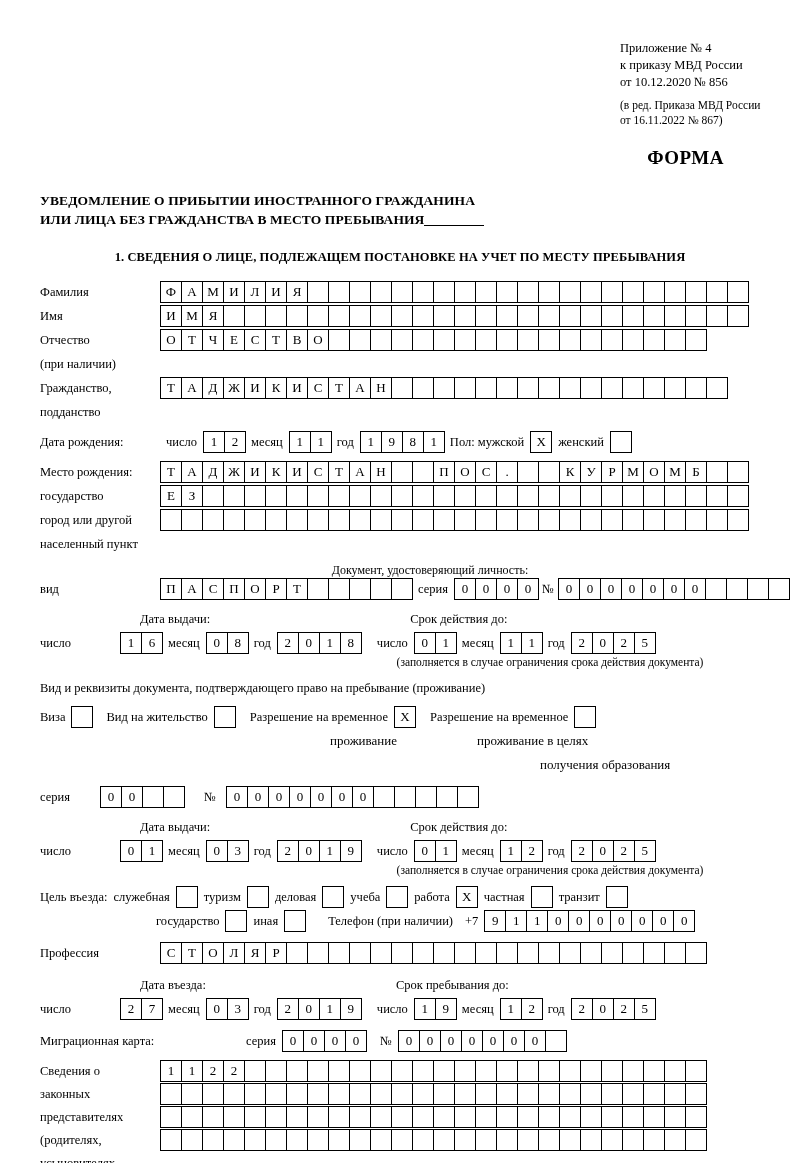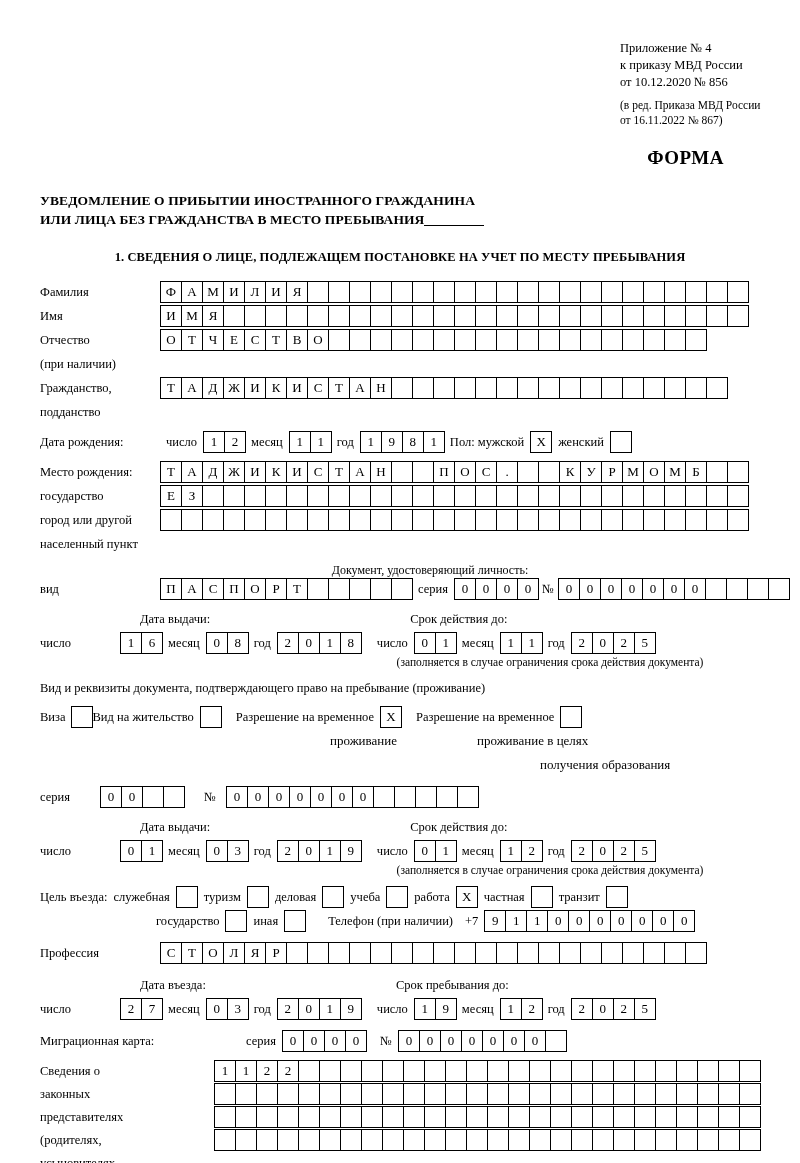--- a/index.html
+++ b/index.html
@@ -113,21 +113,21 @@
     text-align: center;
   }
   .note {
     font-size: 11.5px;
     text-align: center;
   }
   .sub {
     font-size: 12.5px;
     line-height: 20px;
   }
-  .blockrows .row { margin-bottom: 1px; justify-content: space-between; }
+  .blockrows .row { margin-bottom: 1px; }
   .flexrow { display: flex; align-items: center; }
   .mt6 { margin-top: 8px; }
   .mt10 { margin-top: 10px; }
   .lbl-left-80 { width: 80px; flex: none; }
 </style>
 </head>
 <body>
 
 <div class="page">
 
@@ -505,21 +505,21 @@
     </div>
 
     <div class="note" style="margin-left:300px">(заполняется в случае ограничения срока действия документа)</div>
 
     <div class="sub mt10">Вид и реквизиты документа, подтверждающего право на пребывание (проживание)</div>
 
     <div class="row mt6">
       <div class="lbl">Виза</div>
       <div class="gapx-s"></div>
       <div class="box"></div>
-      <div class="inline-lbl" style="padding-left:0">Вид на жительство</div>
+      <div class="inline-lbl" style="padding-left:14px">Вид на жительство</div>
       <div class="box"></div>
       <div class="inline-lbl" style="padding-left:14px">Разрешение на временное</div>
       <div class="box">X</div>
       <div class="inline-lbl" style="padding-left:14px">Разрешение на временное</div>
       <div class="box"></div>
     </div>
     <div class="row">
       <div style="width:290px"></div>
       <div class="lbl sm">проживание</div>
       <div style="width:80px"></div>

